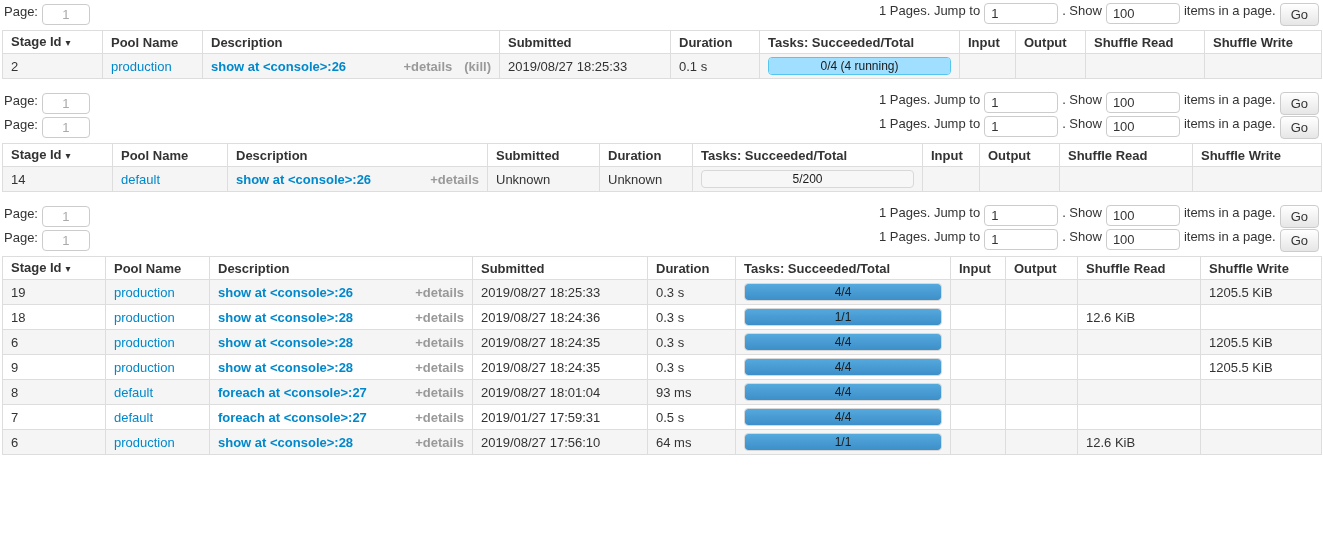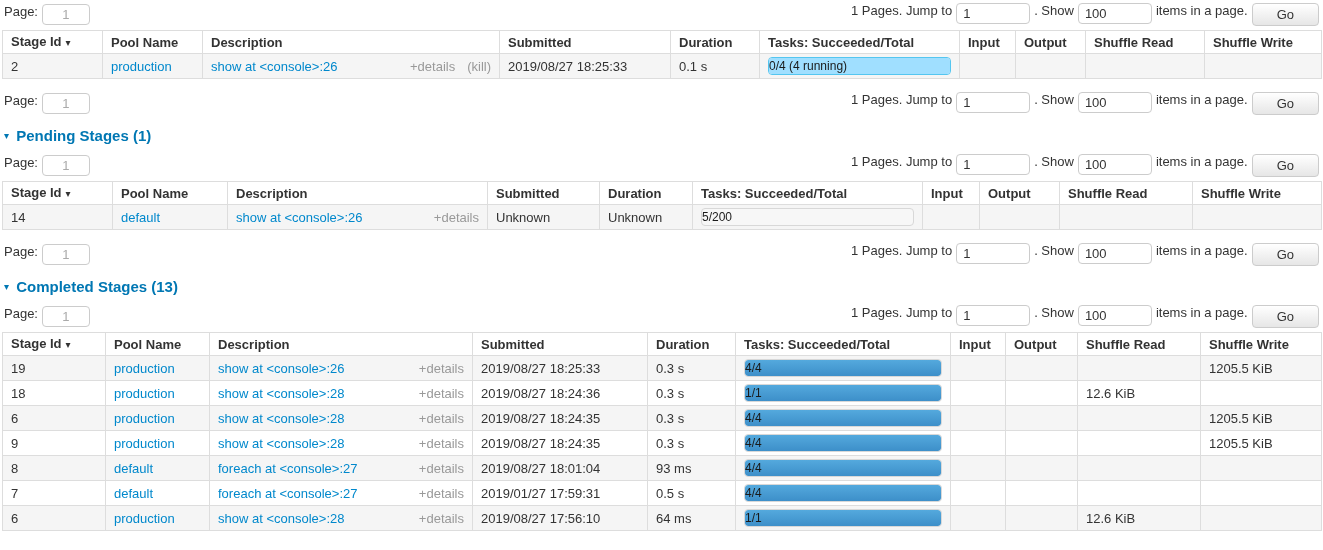--- a/index.html
+++ b/index.html
@@ -26,48 +26,48 @@
   }
   [data-bottom]>.pagerow{margin:12px 4px 0 2px;}
   .pageleft,.pageright{display:flex;gap:4px;}
   input{
     font-family:inherit;font-size:13px;height:21px;border:1px solid #cccccc;
     border-radius:4px;padding:1px 6px;color:#333;background:#fff;
   }
   .page-input{width:48px;text-align:center;color:#aaaaaa;}
   .jump-input,.show-input{width:74px;}
   .go-btn{
-    font-family:inherit;font-size:13px;height:23px;padding:1px 24px;cursor:pointer;
+    font-family:inherit;font-size:13px;height:23px;padding:1px 10px;cursor:pointer;
     background:linear-gradient(#ffffff,#e6e6e6);border:1px solid #cccccc;
     border-radius:4px;color:#333;
   }
   table.stage-table{
     border-collapse:collapse;table-layout:fixed;width:1319px;margin-left:0;
   }
   table.stage-table th,table.stage-table td{
     border:1px solid var(--border);padding:3px 8px;text-align:left;
     font-size:13px;line-height:15px;white-space:nowrap;overflow:hidden;
   }
   table.stage-table th{font-weight:bold;background:#fff;cursor:pointer;}
   table.stage-table tbody tr:nth-child(odd){background:var(--row-stripe);}
   a.link{color:var(--link);text-decoration:none;cursor:pointer;}
-  .desc{display:flex;align-items:flex-start;gap:12px;}
+  .desc{display:flex;align-items:flex-start;gap:12px;font-weight:bold;}
   .desc .grow{flex:1;}
   .mutedtxt{color:var(--muted);cursor:pointer;}
   td.tasks-td{padding:2px 3px;}
   .progress{
     position:relative;height:18px;border:1px solid #d8d8d8;border-radius:4px;
     background:var(--bar-empty-fill);overflow:hidden;
   }
   .progress.running{border-color:var(--bar-running-border);}
   .progress .bar{position:absolute;left:0;top:0;bottom:0;}
   .progress.running .bar{background:var(--bar-running-fill);}
   .progress.done .bar{background:linear-gradient(var(--bar-done-top),var(--bar-done-bottom));border-radius:3px;}
   .plabel{
-    position:relative;display:block;font-size:12px;
+    position:relative;display:block;text-align:center;font-size:12px;
     line-height:16px;color:#1a1a1a;
   }
   .sort{font-size:10px;color:#333;margin-left:4px;}
 </style>
 </head>
 <body>
 
 <section>
   <div>
   <div class="pagerow">
@@ -151,24 +151,20 @@
       <span>. Show</span>
       <input class="show-input" value="100" style="">
       <span>items in a page.</span>
       <button class="go-btn" type="button">Go</button>
     </div>
   </div>
 </div>
 </section>
 
 <section>
-  <h4 class="stitle">
-    <span class="arrow">▾</span>
-    <span>Pending Stages (1)</span>
-  </h4>
   <div>
   <div class="pagerow">
     <div class="pageleft">
       <span>Page:</span>
       <input class="page-input" value="1" style="">
     </div>
     <div class="pageright">
       <span>1 Pages. Jump to</span>
       <input class="jump-input" value="1" style="">
       <span>. Show</span>
@@ -243,24 +239,20 @@
       <span>. Show</span>
       <input class="show-input" value="100" style="">
       <span>items in a page.</span>
       <button class="go-btn" type="button">Go</button>
     </div>
   </div>
 </div>
 </section>
 
 <section>
-  <h4 class="stitle">
-    <span class="arrow">▾</span>
-    <span>Completed Stages (13)</span>
-  </h4>
   <div>
   <div class="pagerow">
     <div class="pageleft">
       <span>Page:</span>
       <input class="page-input" value="1" style="">
     </div>
     <div class="pageright">
       <span>1 Pages. Jump to</span>
       <input class="jump-input" value="1" style="">
       <span>. Show</span>

